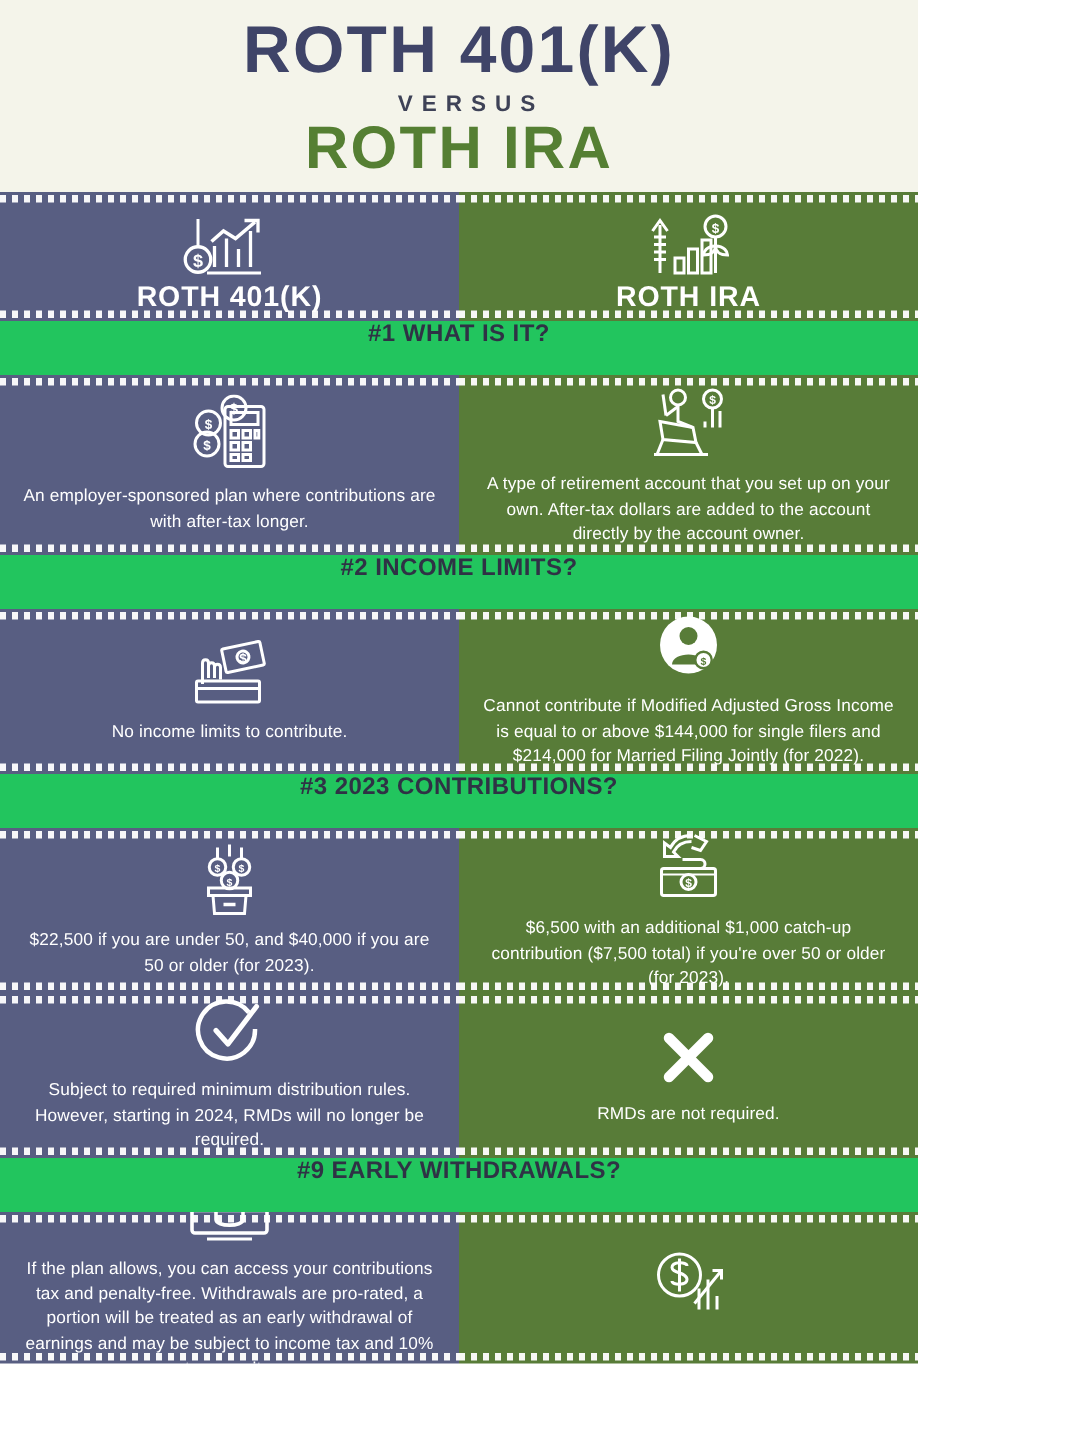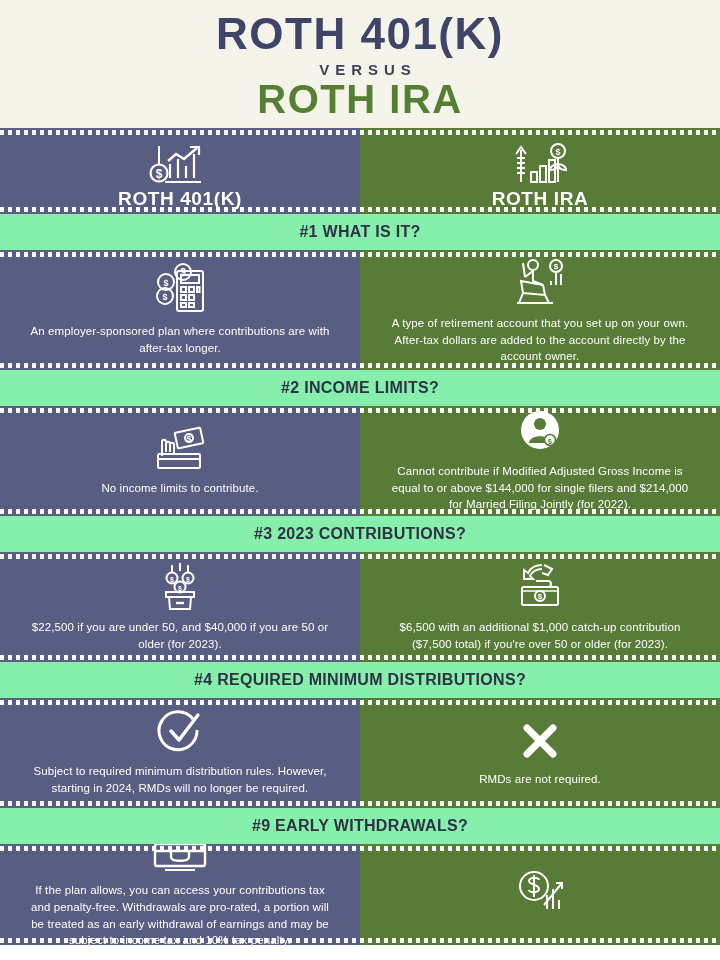--- a/index.html
+++ b/index.html
@@ -9,21 +9,21 @@
   }
   body {
     font-family: "Liberation Sans", sans-serif;
     width: 720px;
     height: 960px;
     overflow: hidden;
     -webkit-font-smoothing: antialiased;
   }
 
   .infographic {
-    width: 720px;
+    width: 612px;
     height: 960px;
     position: relative;
     background: #ffffff;
     display: flex;
     flex-direction: column;
   }
 
   
   .title-block {
     background: #f4f4ea;
@@ -107,25 +107,24 @@
     background-size: 8px 5px;
     background-repeat: repeat-x;
     opacity: 0.95;
     pointer-events: none;
   }
   .dots-top { top: 2px; }
   .dots-bottom { bottom: 2px; }
 
   
   .question-bar {
-    background: #86efac;
+    background: #22c55e;
     height: 36px;
     flex: 0 0 36px;
     display: flex;
-    align-items: center;
     justify-content: center;
   }
   .question-text {
     font-size: 16px;
     font-weight: bold;
     color: #2f3245;
     letter-spacing: 0.3px;
     text-align: center;
   }
 
@@ -357,23 +356,20 @@
             <path d="M10 30 L46 30" stroke-width="1.4"></path>
           </g>
           <text x="28" y="38" font-size="8" font-weight="bold" fill="#ffffff" text-anchor="middle" font-family="Liberation Sans, sans-serif">$</text>
         </svg>
       </div>
       <div class="cell-text">$6,500 with an additional $1,000 catch-up contribution ($7,500 total) if you're over 50 or older (for 2023).</div>
       <div class="dots-bottom"></div>
     </div>
   </div>
 
-  <div class="question-bar">
-    <div class="question-text">#4 REQUIRED MINIMUM DISTRIBUTIONS?</div>
-  </div>
   <div class="content-row row-h4">
     <div class="panel blue">
       <div class="dots-top"></div>
       <div class="cell-icon">
         <svg width="46" height="46" viewBox="0 0 46 46">
           <g fill="none" stroke="#ffffff" stroke-width="3">
             <path d="M36 10 A19 19 0 1 0 40 21"></path>
             <path d="M14 22 L22 31 L41 6" stroke-width="3.4" stroke-linecap="round" stroke-linejoin="round"></path>
           </g>
         </svg>

